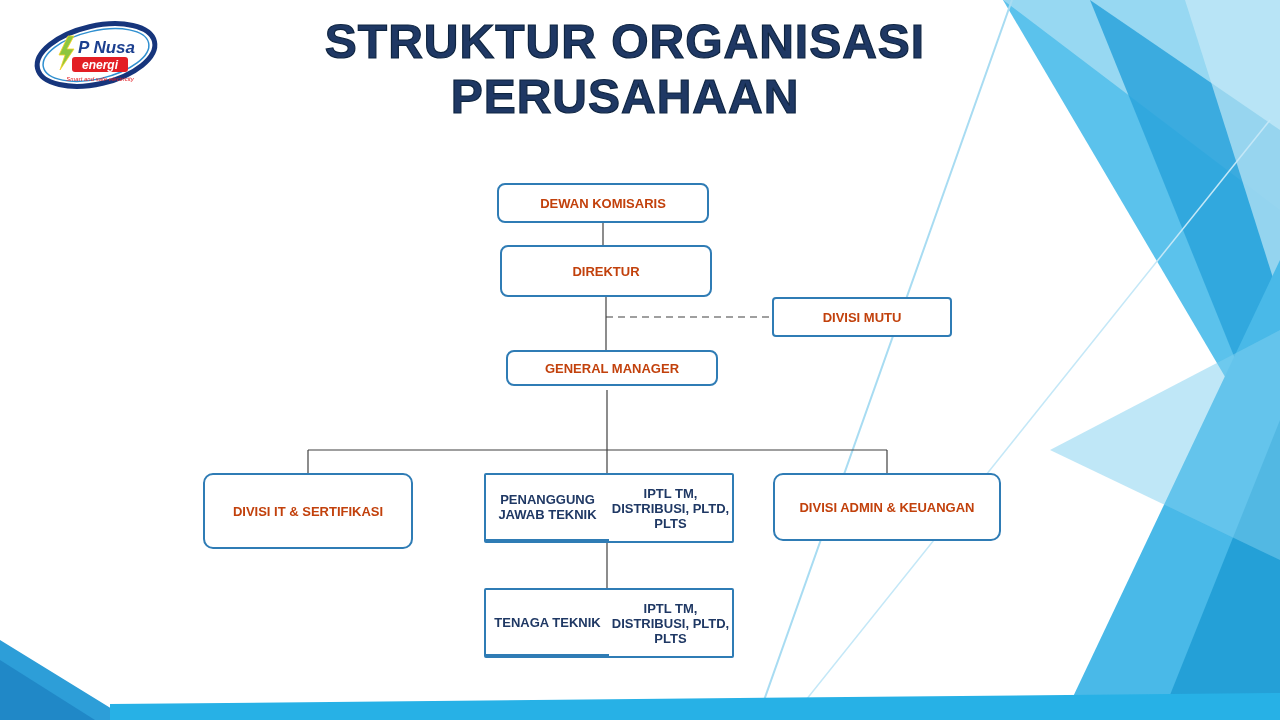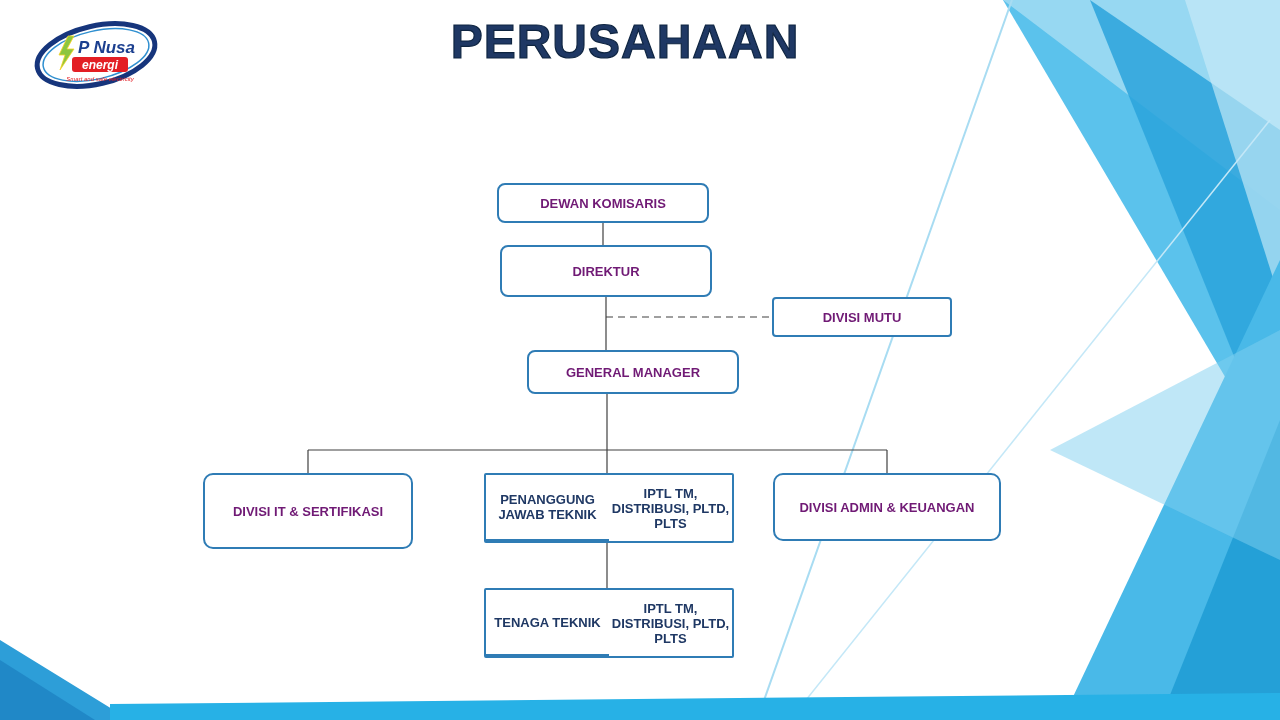--- a/index.html
+++ b/index.html
@@ -14,26 +14,26 @@
 
   .title{
     position:absolute;left:180px;top:14px;width:890px;z-index:2;text-align:center;
     font-size:48px;font-weight:bold;letter-spacing:1px;line-height:1.15;
     color:#1f3864;-webkit-text-stroke:1.2px #0e2440;
   }
 
   .node{
     position:absolute;z-index:2;background:#ffffff;border:2px solid #2f7cb5;
     display:flex;align-items:center;justify-content:center;text-align:center;
-    font-weight:bold;font-size:13px;color:#701a75;box-sizing:border-box;
+    font-weight:bold;font-size:13px;color:#c2410c;box-sizing:border-box;
   }
   .box-dewan   {left:497px;top:183px;width:212px;height:40px;border-radius:8px;}
   .box-direktur{left:500px;top:245px;width:212px;height:52px;border-radius:8px;}
   .box-mutu    {left:772px;top:297px;width:180px;height:40px;border-radius:4px;}
-  .box-gm      {left:527px;top:350px;width:212px;height:44px;border-radius:8px;align-items:center;}
+  .box-gm      {left:506px;top:350px;width:212px;height:36px;border-radius:8px;align-items:center;}
   .box-it      {left:203px;top:473px;width:210px;height:76px;border-radius:10px;}
   .box-admin   {left:773px;top:473px;width:228px;height:68px;border-radius:10px;}
   .split{
     position:absolute;z-index:2;background:#fff;border:2px solid #2f7cb5;border-radius:2px;
     display:flex;box-sizing:border-box;
     font-weight:bold;font-size:13px;color:#1f3864;text-align:center;
   }
   .box-pjt   {left:484px;top:473px;width:250px;height:70px;}
   .box-tenaga{left:484px;top:588px;width:250px;height:70px;}
   .split .cell{flex:1;display:flex;align-items:center;justify-content:center;}
@@ -68,20 +68,21 @@
       <ellipse cx="68" cy="45" rx="54" ry="24" fill="none" stroke="#2f8fd0" stroke-width="1.5" transform="rotate(-13 68 45)"></ellipse>
       <polygon points="40,26 31,45 37,45 32,60 46,39 39,39 46,26" fill="#8dc63f" stroke="#f9d423" stroke-width="0.8"></polygon>
       <text x="50" y="43" font-size="17" font-weight="bold" font-style="italic" fill="#1b3f8f">P Nusa</text>
       <rect x="44" y="47" width="56" height="15" rx="3" fill="#e31e24"></rect>
       <text x="72" y="59" font-size="12" font-weight="bold" font-style="italic" fill="#ffffff" text-anchor="middle">energi</text>
       <text x="72" y="71" font-size="6" font-style="italic" fill="#e31e24" text-anchor="middle">Smart and safe electricity</text>
     </svg>
   </div>
 
   <div class="title">
+    <div>STRUKTUR ORGANISASI</div>
     <div>PERUSAHAAN</div>
   </div>
 
   <svg class="connectors" width="1280" height="720" viewBox="0 0 1280 720">
     <line class="conn" x1="603" y1="223" x2="603" y2="245"></line>
     <line class="conn" x1="606" y1="287" x2="606" y2="350"></line>
     <line class="conn dashed" x1="606" y1="317" x2="772" y2="317"></line>
     <line class="conn" x1="607" y1="390" x2="607" y2="473"></line>
     <line class="conn" x1="308" y1="450" x2="887" y2="450"></line>
     <line class="conn" x1="308" y1="450" x2="308" y2="473"></line>

